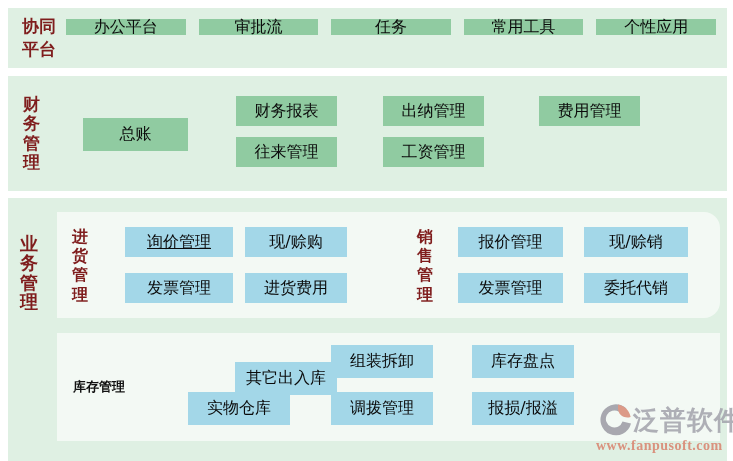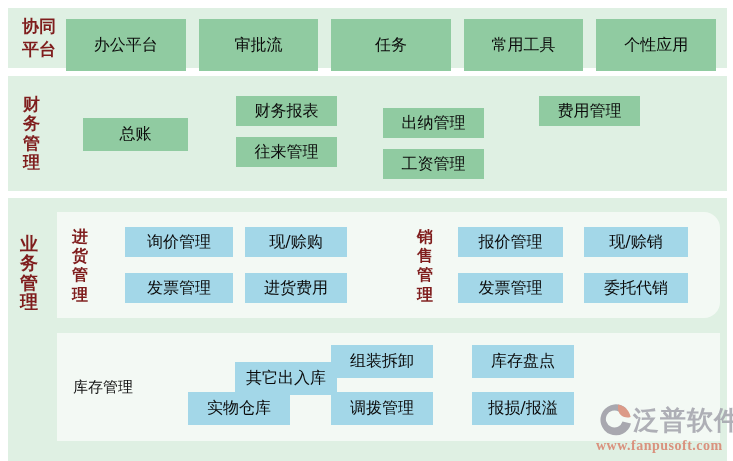--- a/index.html
+++ b/index.html
@@ -28,50 +28,50 @@
   .chip {
     display:flex; align-items:center; justify-content:center;
     font-size:16px; font-weight:500; color:#0b0b0b; text-align:center;
     box-sizing:border-box; white-space:nowrap;
   }
   .green { background:var(--green-chip,#90cba1); }
   .blue  { background:var(--blue-chip,#a3d7e8); }
 
   
   #platform-row {
-    position:absolute; left:58px; right:11px; top:11px; height:52px;
+    position:absolute; left:58px; right:11px; top:11px; height:16px;
     display:flex; gap:13px;
   }
   #platform-row .chip { flex:1; }
 
   
   #ledger-chip { position:absolute; left:75px; top:42px; width:105px; height:33px; }
   .fin-group { position:absolute; top:20px; width:101px; }
   .fin-group .chip { width:101px; height:30px; }
   .fin-group .chip + .chip { margin-top:11px; }
   #fin-group-0 { left:228px; }
-  #fin-group-1 { left:375px;margin-top:12px; }
+  #fin-group-1 { left:375px; }
   #fin-group-2 { left:531px; }
 
   
   .panel { position:absolute; background:var(--panel-bg,#f3f9f4); }
   #panel-purchase  { left:49px;  top:14px;  width:364px; height:106px; }
   #panel-sales     { left:385px; top:14px;  width:327px; height:106px;border-radius:16px; }
   #panel-inventory { left:49px;  top:135px; width:663px; height:108px; }
 
   .panel .v-label { font-size:16px; width:18px; line-height:1.2; font-weight:600; }
   #purchase-label { left:15px; }
   #sales-label    { left:24px; }
   #inventory-label {
     position:absolute; left:16px; top:50%; transform:translateY(-50%);
-    font-size:15px; font-weight:400;
+    font-size:13px; font-weight:700;
   }
   .panel .chip { position:absolute; height:30px; }
   
-  #pu-0 { left:68px;  top:15px; width:108px; }
+  #pu-0 { left:68px;  top:15px; width:108px;text-decoration:underline; }
   #pu-1 { left:188px; top:15px; width:102px; }
   #pu-2 { left:68px;  top:61px; width:108px; }
   #pu-3 { left:188px; top:61px; width:102px; }
   
   #sa-0 { left:65px;  top:15px; width:105px; }
   #sa-1 { left:191px; top:15px; width:104px; }
   #sa-2 { left:65px;  top:61px; width:105px; }
   #sa-3 { left:191px; top:61px; width:104px; }
   
   #panel-inventory .chip { height:33px; }

